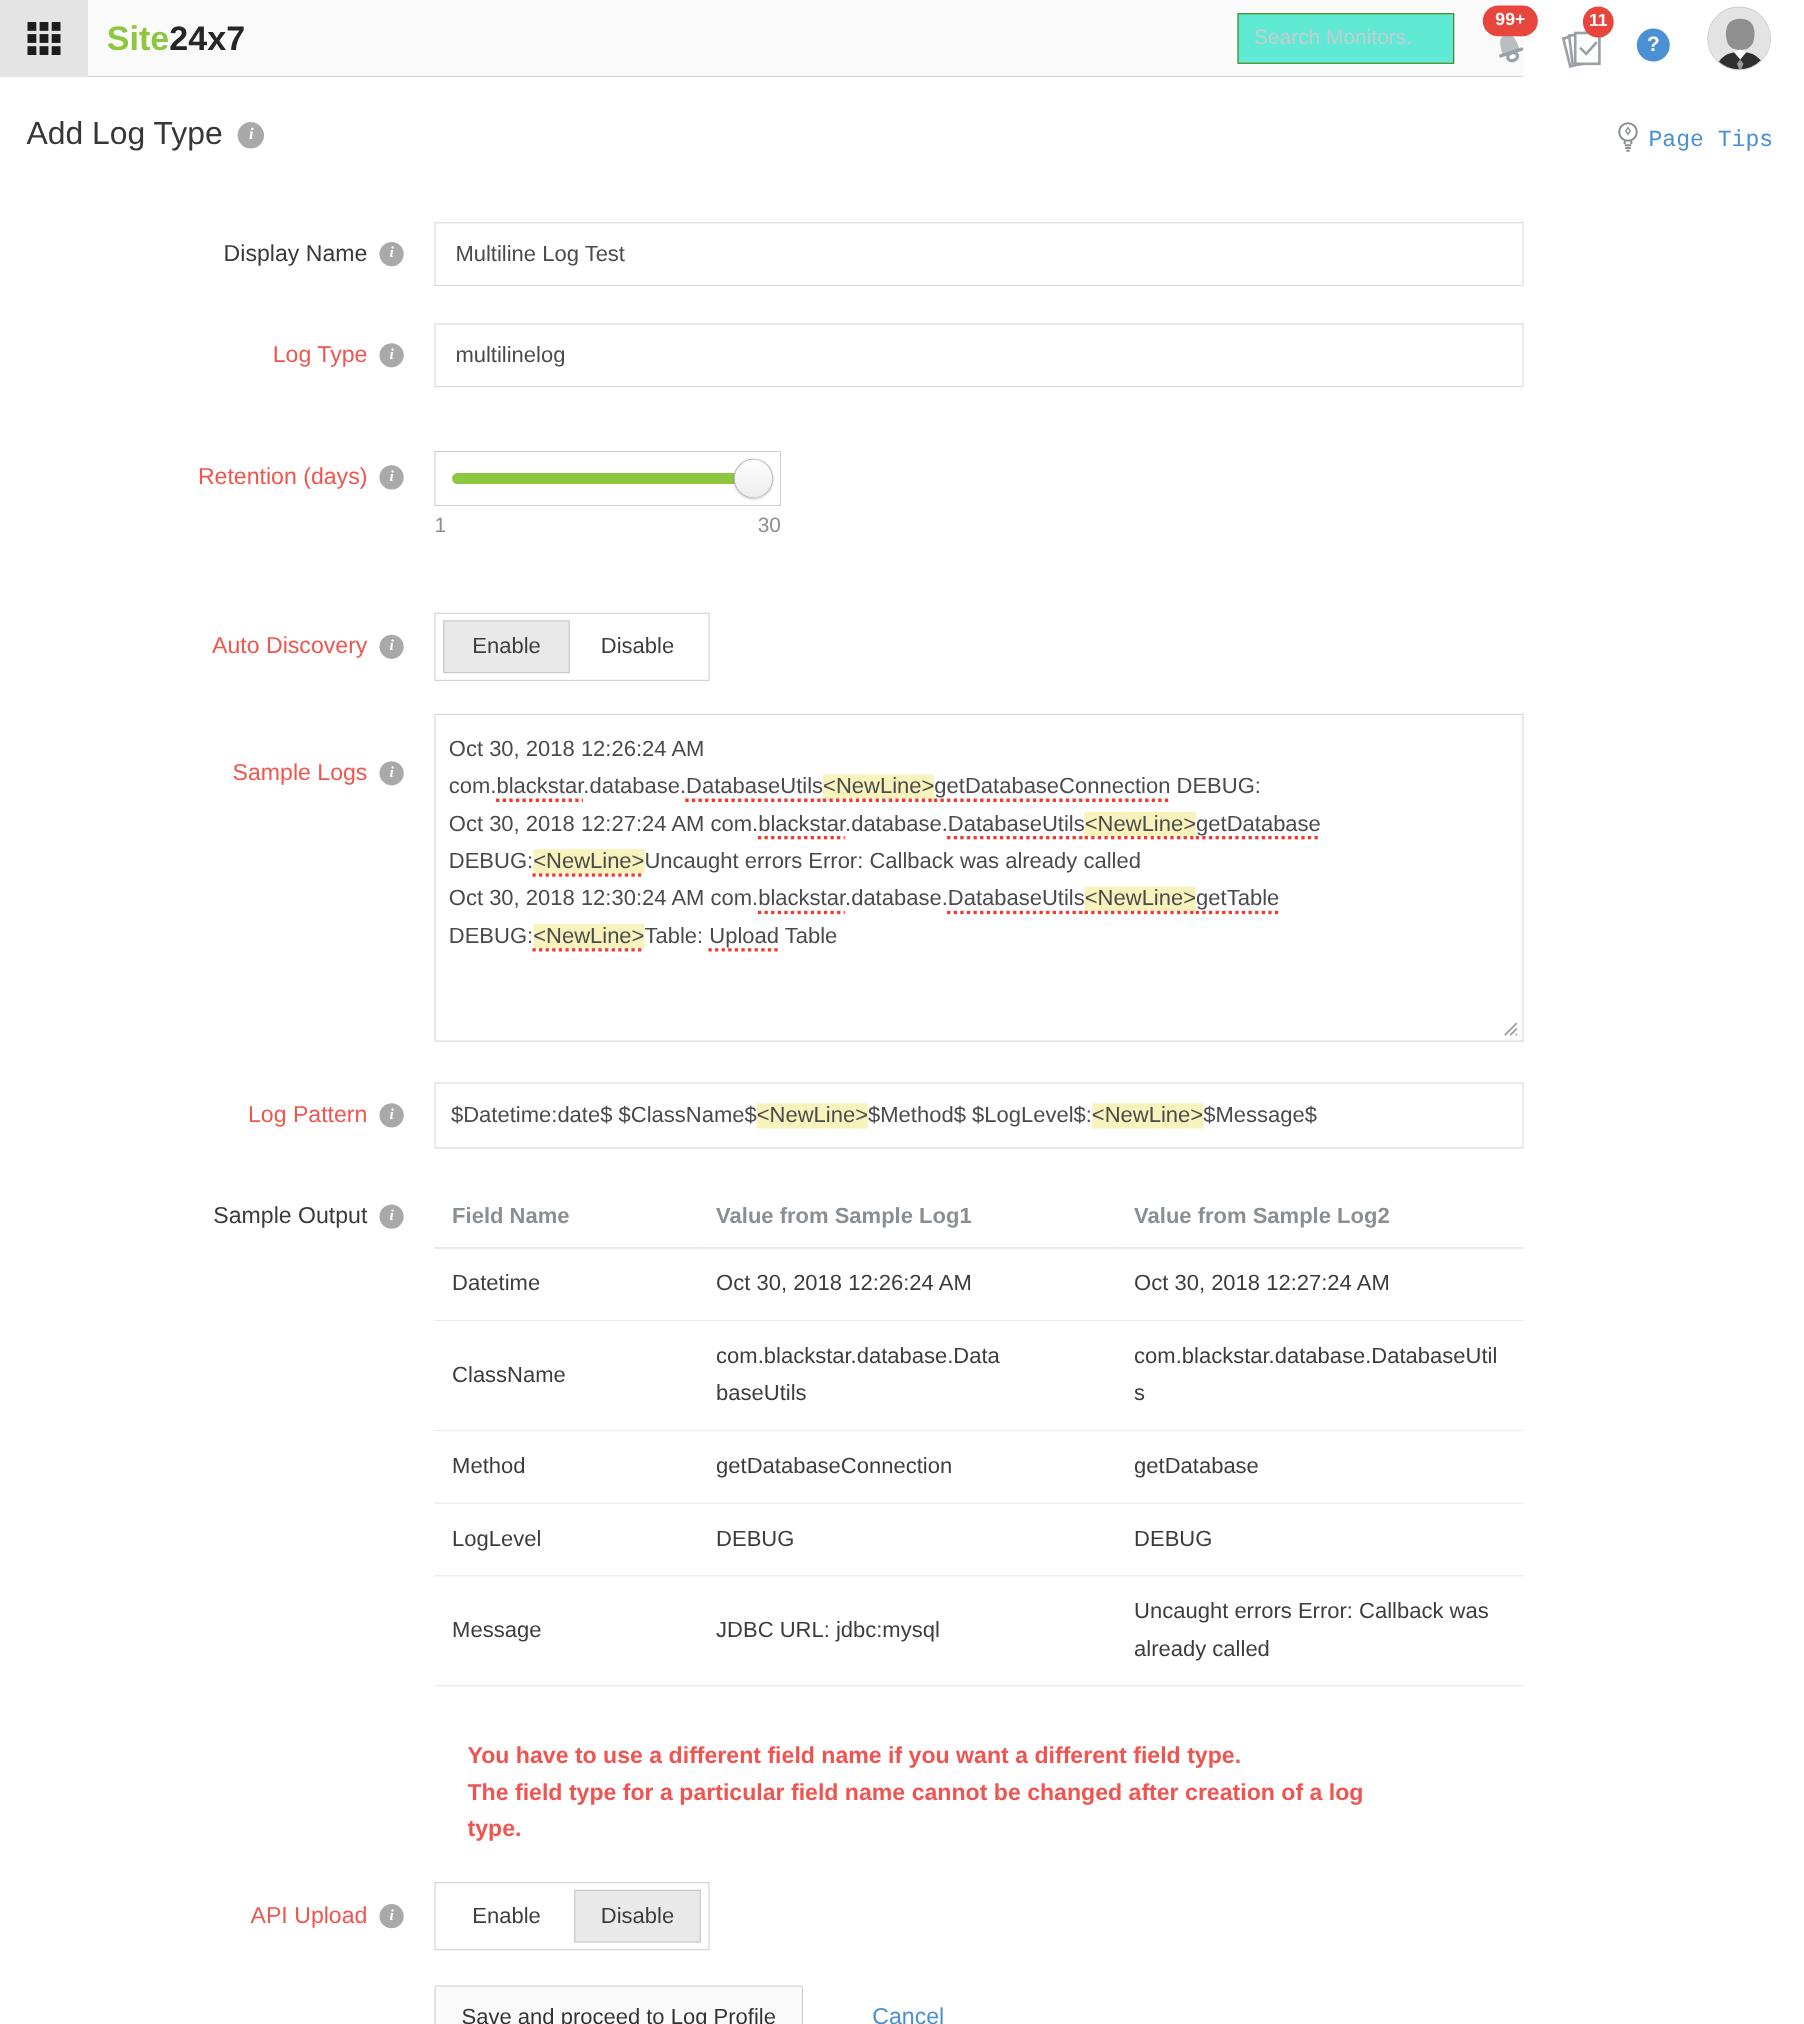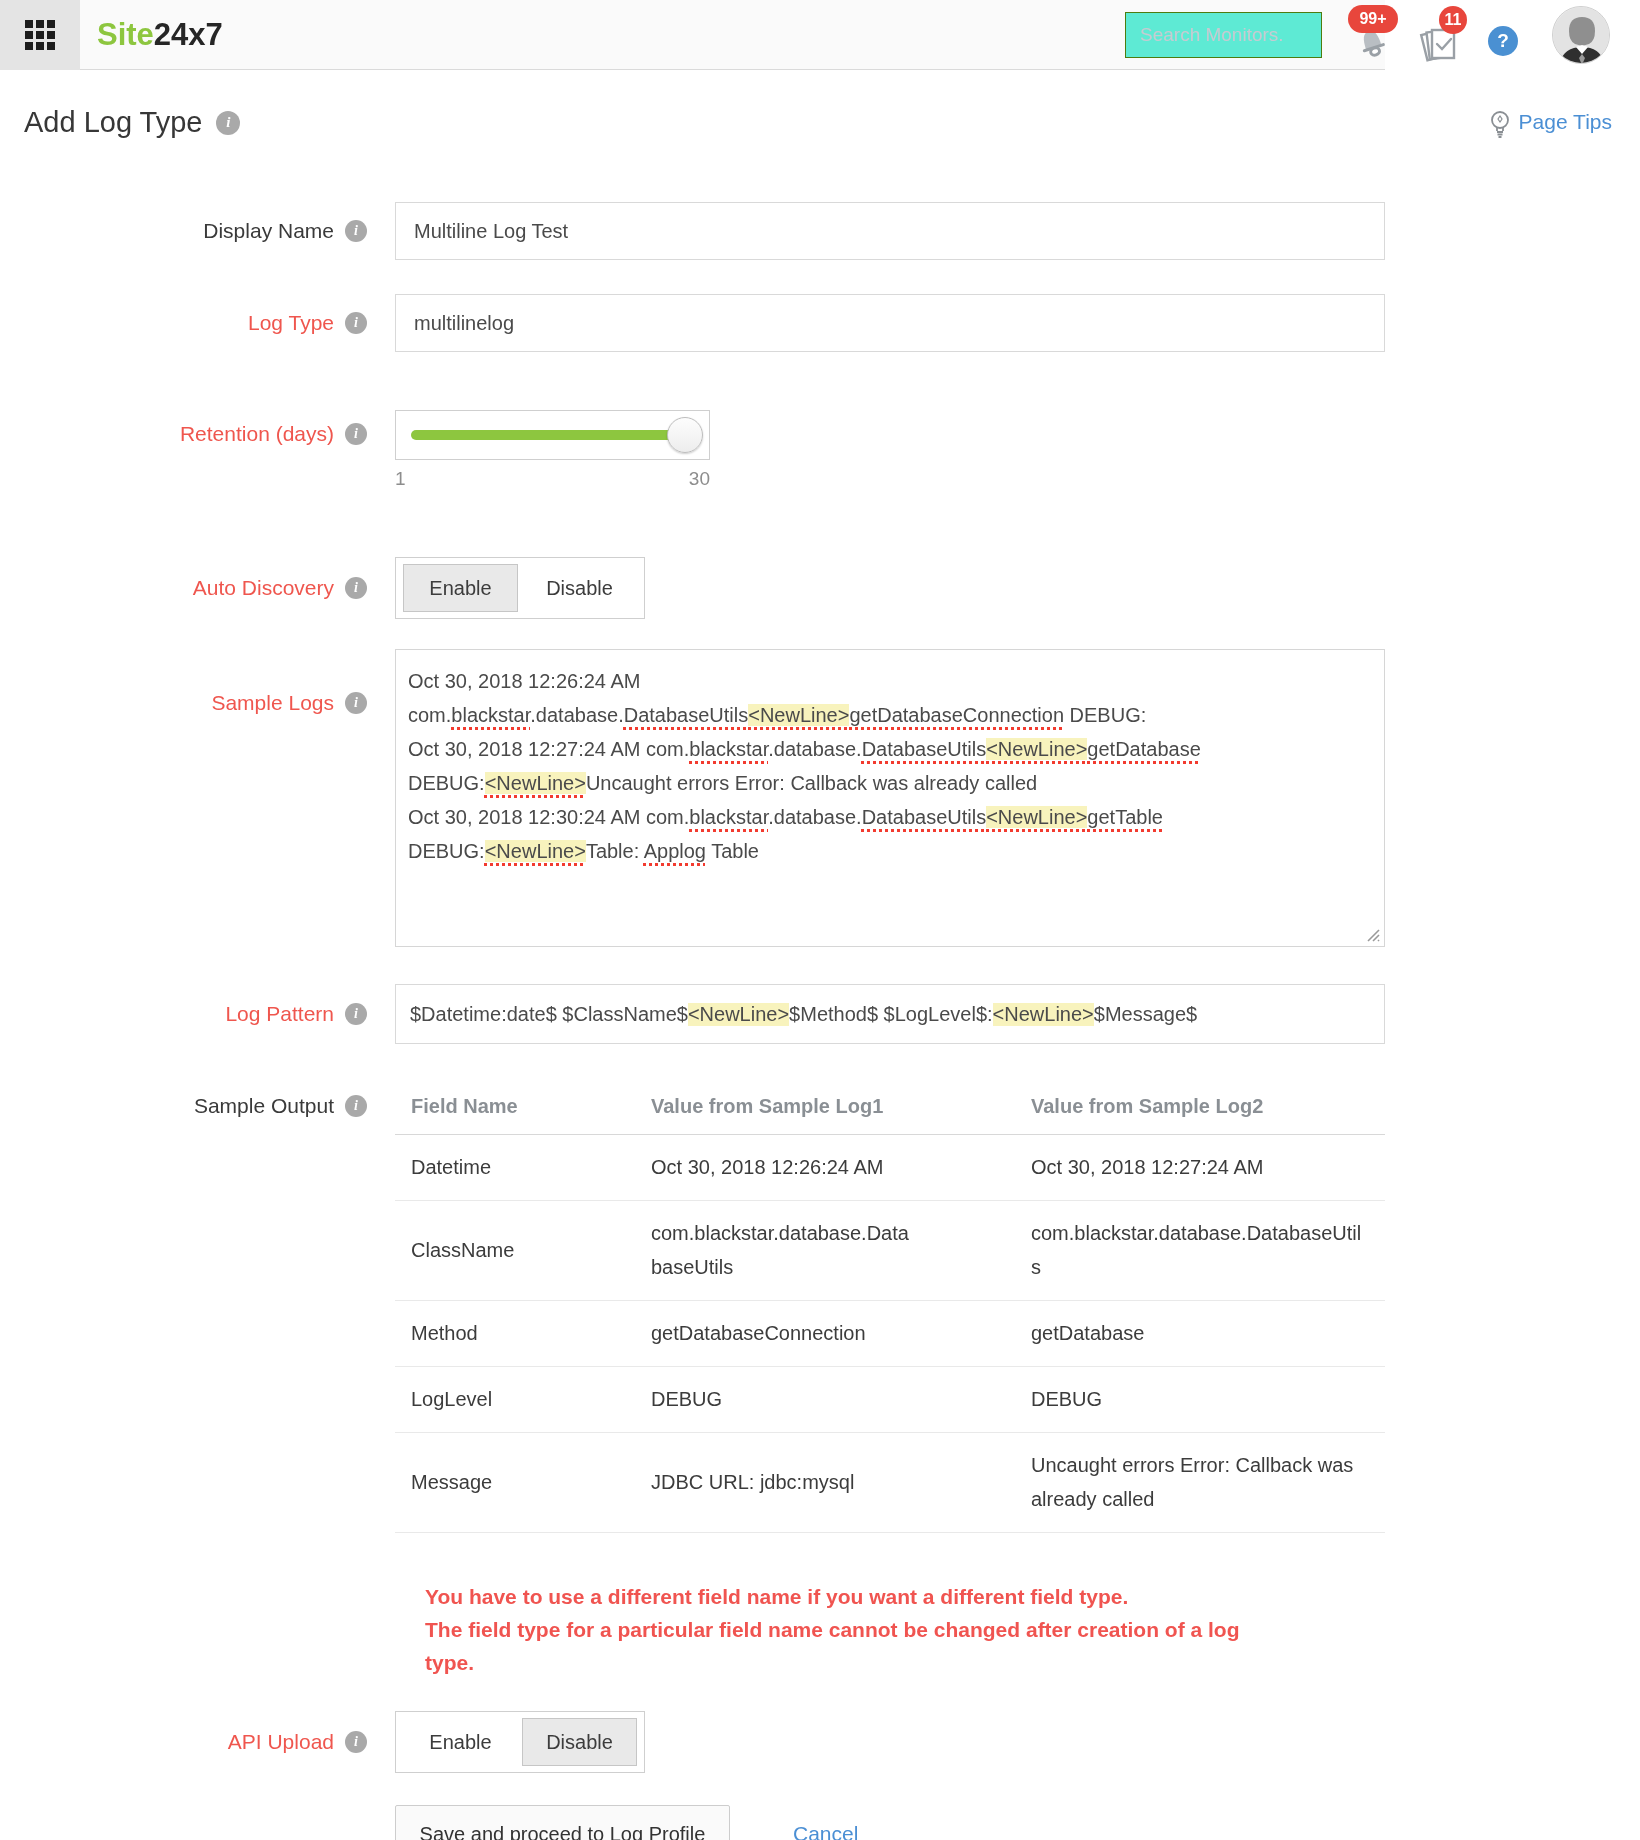--- a/index.html
+++ b/index.html
@@ -26,22 +26,22 @@
   .badge-11 { left:1439px; top:6px; width:28px; height:28px; border-radius:50%; }
   .helpcirc { position:absolute; left:1488px; top:26px; width:30px; height:30px; border-radius:50%;
     background:#4a90d2; color:#fff; font-size:19px; font-weight:bold; display:flex;
     align-items:center; justify-content:center; cursor:pointer; }
   .avatar { position:absolute; left:1552px; top:6px; width:58px; height:58px; border-radius:50%;
     border:1px solid #d0d0d0; overflow:hidden; background:#ececec; cursor:pointer; }
 
   
   .titlerow { position:relative; padding:36px 0 0 24px; height:70px; }
   .pagetitle { display:inline-flex; align-items:center; gap:14px; font-size:29px; color:#373737; }
-  .pagetips { position:absolute; right:28px; top:40px; display:flex; align-items:flex-start; gap:8px;
-    color:#4b8fd4; font-size:21px; cursor:pointer; }
+  .pagetips { position:absolute; right:28px; top:40px; display:flex; align-items:flex-end; gap:8px;
+    color:#4b8fd4; font-size:21px; cursor:pointer;font-family:Liberation Mono, monospace; }
 
   .info { display:inline-flex; width:22px; height:22px; border-radius:50%; background:#a9a9a9;
     color:#fff; align-items:center; justify-content:center;
     font-family:"Liberation Serif","DejaVu Serif",serif; font-style:italic; font-weight:bold;
     font-size:14px; flex:0 0 22px; cursor:pointer; }
   .info.big { width:24px; height:24px; flex-basis:24px; font-size:15px; }
 
   
   .row { display:flex; align-items:center; }
   .labelcell { width:367px; display:flex; justify-content:flex-end; align-items:center; gap:11px;
@@ -244,21 +244,21 @@
       <span class="info">i</span>
     </div>
     <div class="content">
       <div class="logbox">
         <div class="log-content">
             <div class="log-line"><span>Oct 30, 2018 12:26:24 AM</span></div>
             <div class="log-line"><span>com.</span><span class="sp">blackstar</span><span>.database.</span><span class="sp">DatabaseUtils</span><span class="hl sp">&lt;NewLine&gt;</span><span class="sp">getDatabaseConnection</span><span> DEBUG:</span></div>
             <div class="log-line"><span>Oct 30, 2018 12:27:24 AM com.</span><span class="sp">blackstar</span><span>.database.</span><span class="sp">DatabaseUtils</span><span class="hl sp">&lt;NewLine&gt;</span><span class="sp">getDatabase</span></div>
             <div class="log-line"><span>DEBUG:</span><span class="hl sp">&lt;NewLine&gt;</span><span>Uncaught errors Error: Callback was already called</span></div>
             <div class="log-line"><span>Oct 30, 2018 12:30:24 AM com.</span><span class="sp">blackstar</span><span>.database.</span><span class="sp">DatabaseUtils</span><span class="hl sp">&lt;NewLine&gt;</span><span class="sp">getTable</span></div>
-            <div class="log-line"><span>DEBUG:</span><span class="hl sp">&lt;NewLine&gt;</span><span>Table: </span><span class="sp">Applog</span><span> Table</span></div>
+            <div class="log-line"><span>DEBUG:</span><span class="hl sp">&lt;NewLine&gt;</span><span>Table: </span><span class="sp">Upload</span><span> Table</span></div>
           </div>
         <svg class="resizer" width="15" height="15" viewBox="0 0 15 15">
           <g stroke="#9a9a9a" stroke-width="1.6">
             <line x1="3" y1="14" x2="14" y2="3"></line>
             <line x1="8" y1="14" x2="14" y2="8"></line>
             <line x1="13" y1="14" x2="14" y2="13"></line>
           </g>
         </svg>
       </div>
     </div>

